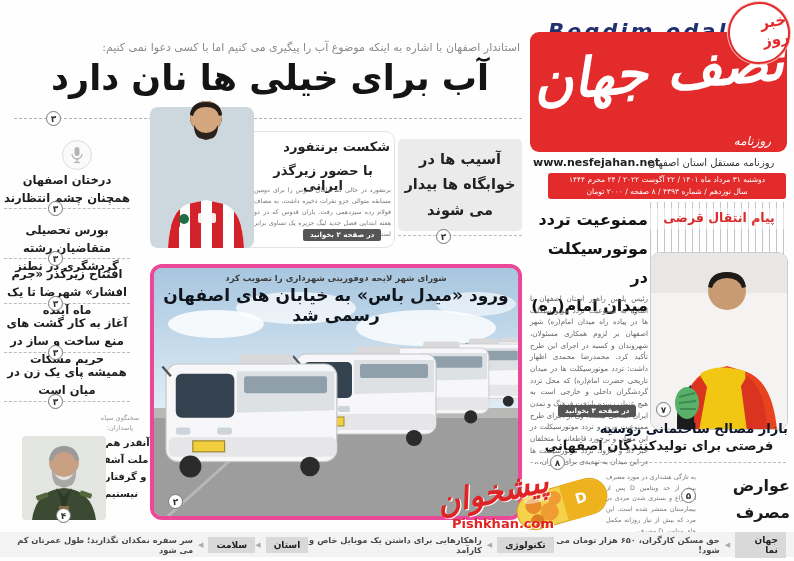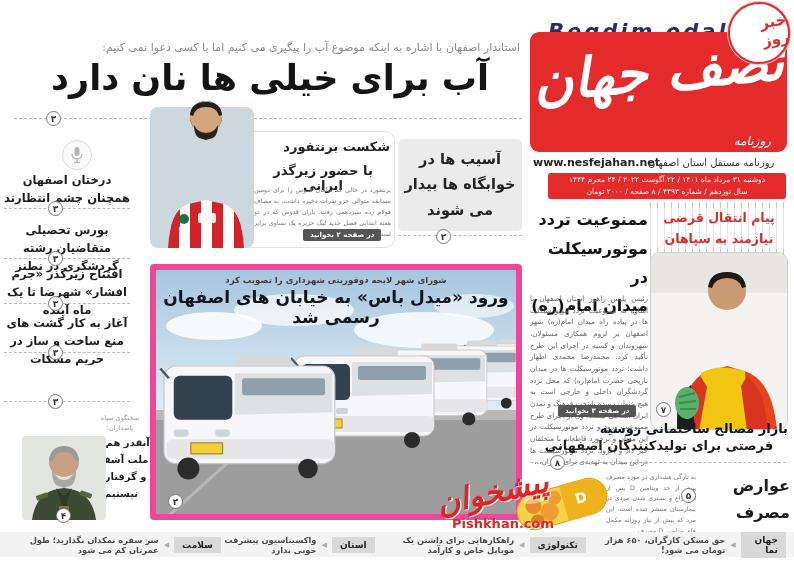--- a/index.html
+++ b/index.html
@@ -61,22 +61,22 @@
   .read-label { position:absolute; background:#555; color:#fff; font-size:7px; padding:2px 7px;
     border-radius:2px; font-weight:bold;text-align:center; }
 
   
   .dorm-box { position:absolute; left:398px; top:139px; width:124px; height:92px; background:#ebebeb;
     border-radius:5px; display:flex; flex-direction:column; align-items:center; justify-content:center;
     font-size:14.5px; font-weight:bold; color:#222; line-height:1.75; }
   .dorm-div { position:absolute; left:398px; top:235px; width:124px; border-top:1px dashed #bbb; }
 
   
-  .bus-photo { position:absolute; left:150px; top:264px; width:372px; height:256px; border-radius:4px;
-    overflow:hidden; border:6px solid #ec4899; background:#bcd4e6; }
+  .bus-photo { position:absolute; left:150px; top:264px; width:372px; height:256px; border-radius:12px;
+    overflow:hidden; border:4px solid #ec4899; background:#bcd4e6; }
   .bus-kicker { position:absolute; left:0; top:5px; width:100%; text-align:center; font-size:8.5px;
     font-weight:bold; color:#3c3c3c; }
   .bus-headline { position:absolute; left:0; top:17px; width:100%; text-align:center; font-size:17px;
     font-weight:bold; color:#10141c; }
 
   
   .moto-headline { position:absolute; left:530px; top:206px; width:118px; text-align:right; font-size:16px;
     font-weight:bold; color:#141414; line-height:1.8; }
   .moto-body { position:absolute; left:530px; top:293px; width:118px; font-size:7.2px; color:#666;
     text-align:justify; line-height:1.62; }
@@ -157,20 +157,21 @@
   <div class="lc-item" style="top:266px;">افتتاح زیرگذر «جرم افشار» شهرضا تا یک ماه آینده</div>
   <div class="lc-div" style="top:303px;">
       <span class="pgc">۳</span>
     </div>
 
   <div class="lc-item" style="top:315px;">آغاز به کار گشت های منع ساخت و ساز در حریم مشکات</div>
   <div class="lc-div" style="top:352px;">
       <span class="pgc">۳</span>
     </div>
 
+  <div class="lc-item" style="top:364px;">همیشه پای یک زن در میان است</div>
   <div class="lc-div" style="top:401px;">
       <span class="pgc">۳</span>
     </div>
 
   <div class="spk-kicker">سخنگوی سپاه پاسداران:</div>
   <div class="spk-title">آنقدر هم ما ملت آشفته و گرفتاری نیستیم</div>
   <div class="spk-photo">
     <svg width="84" height="84" viewBox="0 0 84 84">
         <rect width="84" height="84" fill="#e2e5e0"></rect>
         <circle cx="42" cy="26" r="15" fill="#c9a083"></circle>
@@ -273,21 +274,20 @@
     <span style="display:block">موتورسیکلت در</span>
     <span style="display:block">میدان امام(ره)</span>
   </div>
   <div class="moto-body">رئیس پلیس راهور استان اصفهان با اشاره به ممنوعیت تردد موتورسیکلت ها در پیاده راه میدان امام(ره) شهر اصفهان بر لزوم همکاری مسئولان، شهروندان و کسبه در اجرای این طرح تأکید کرد. محمدرضا محمدی اظهار داشت: تردد موتورسیکلت ها در میدان تاریخی حضرت امام(ره) که محل تردد گردشگران داخلی و خارجی است به هیچ عنوان زیبنده پایتخت فرهنگ و تمدن ایران اسلامی نیست. وی از اجرای طرح ممنوعیت ورود و تردد موتورسیکلت در این میدان و برخورد قاطعانه با متخلفان خبر داد و افزود: تردد موتورسیکلت ها در این میدان به تهدیدی برای عابران...</div>
   <div class="read-label" style="left:558px; top:405px;">در صفحه ۳ بخوانید</div>
 
   <div class="sep-card">
     <div class="sep-stripes"></div>
     <div class="sep-title">
       <span style="display:block">پیام انتقال قرضی</span>
-      <span style="display:block">نیازمند به سپاهان</span>
     </div>
     <div class="sep-photo">
       <svg width="138" height="178" viewBox="0 0 138 178">
           <rect width="138" height="178" fill="#f4f3f1"></rect>
           <rect width="138" height="40" fill="#e9e7e3"></rect>
           <circle cx="78" cy="38" r="19" fill="#c89b72"></circle>
           <path d="M59 34 q2 -15 19 -15 q17 0 19 15 l-4 1 q-3 -10 -15 -10 q-12 0 -15 10 z" fill="#1d1a17"></path>
           <path d="M30 178 q4 -52 30 -60 l18 -5 l20 6 q26 10 30 59 z" fill="#e8431f"></path>
           <path d="M52 120 q16 -10 44 -2 l4 60 l-52 0 z" fill="#f2c713"></path>
           <path d="M30 178 q2 -40 22 -54 l6 10 l-8 44 z" fill="#d8341f"></path>
@@ -337,21 +337,20 @@
       <span class="bb-text">حق مسکن کارگران، ۶۵۰ هزار تومان می شود!</span>
     </div>
     <div class="bb-sec">
       <span class="bb-label">تکنولوژی</span>
       <span class="bb-arr">◀</span>
       <span class="bb-text">راهکارهایی برای داشتن یک موبایل خاص و کارآمد</span>
     </div>
     <div class="bb-sec">
       <span class="bb-label">استان</span>
       <span class="bb-arr">◀</span>
-      <span class="bb-text">واکسیناسیون پیشرفت خوبی ندارد</span>
     </div>
     <div class="bb-sec">
       <span class="bb-label">سلامت</span>
       <span class="bb-arr">◀</span>
       <span class="bb-text">سر سفره نمکدان نگذارید؛ طول عمرتان کم می شود</span>
     </div>
   </div>
 
 </div>
 

